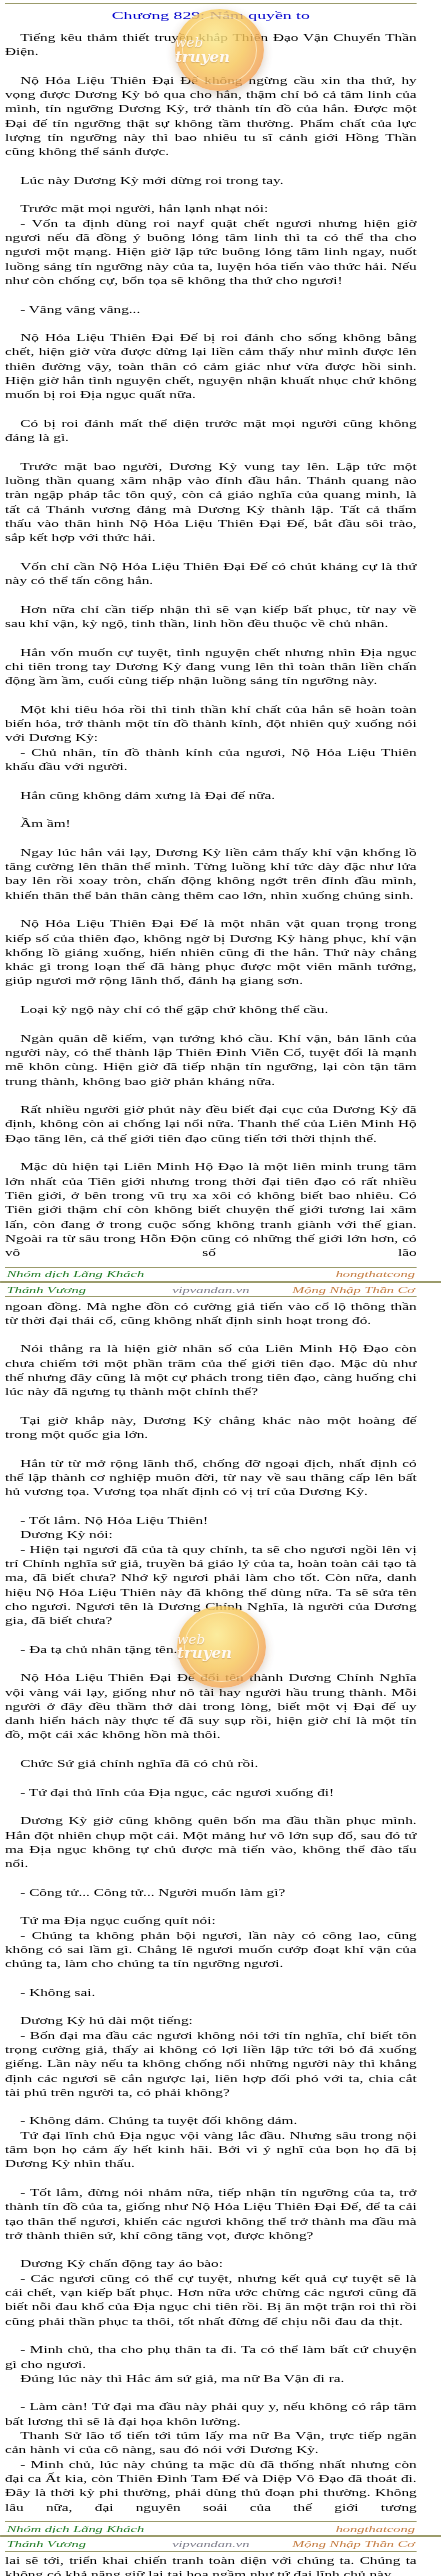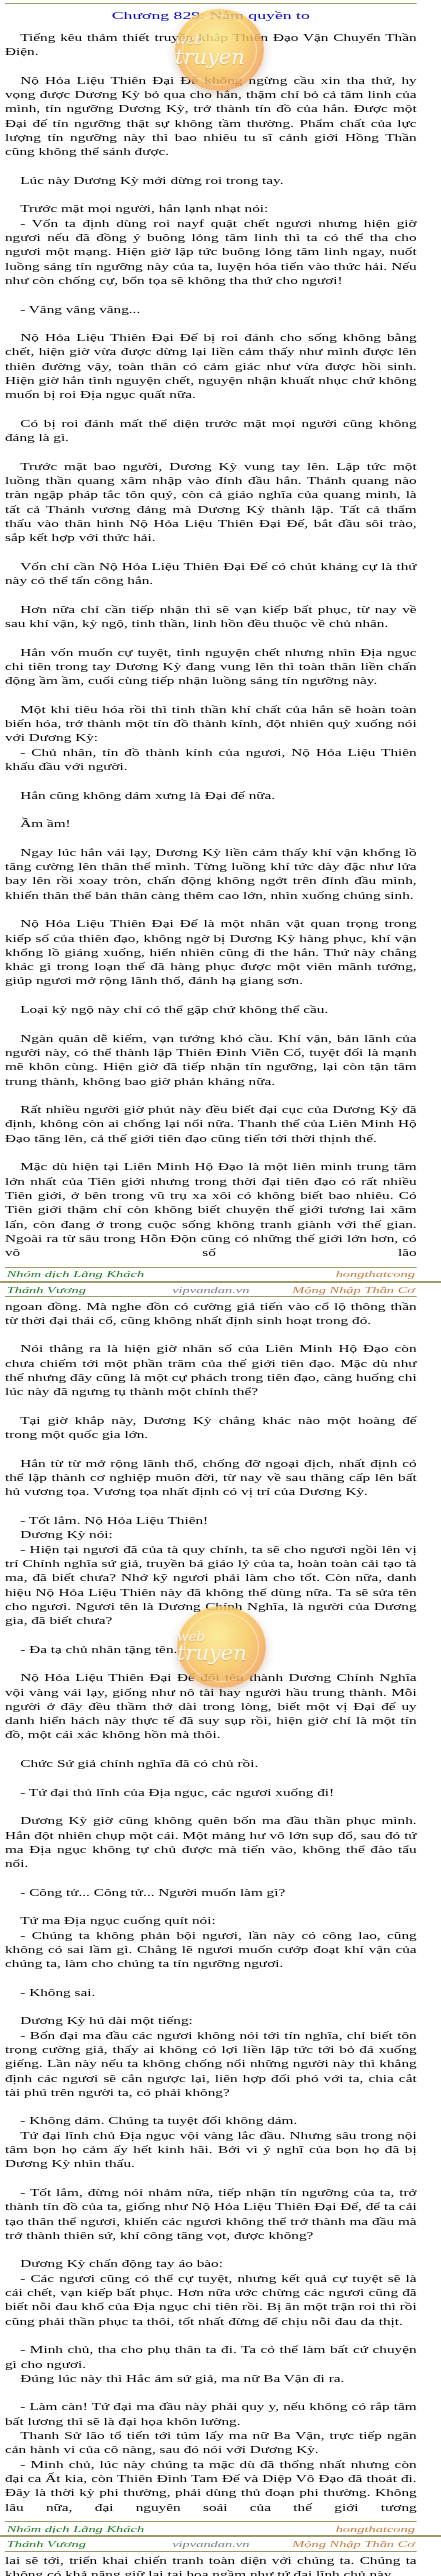--- a/index.html
+++ b/index.html
@@ -48,21 +48,21 @@
   }
   .watermark::before {
     content: ""; position: absolute; inset: 6.2px 7.2px; border-radius: 50%;
     border: 1px solid rgba(255,240,200,0.7);
   }
   .watermark span {
     font-family: "DejaVu Serif", serif; font-style: italic; color: #fff8ee;
     line-height: 1; text-shadow: 0 0.5px 1px rgba(150,90,40,0.4);
   }
   .watermark .w1 { font-size: 13.4px; }
-  .watermark .w2 { font-size: 21px; font-weight: normal; }
+  .watermark .w2 { font-size: 15px; font-weight: bold; }
 </style>
 </head>
 <body>
 
 <div class="stage">
   <div class="rule-top"></div>
   <div class="title">Chương 829: Nắm quyền to</div>
 
   <p class="p gap">Tiếng kêu thảm thiết truyền khắp Thiên Đạo Vận Chuyển Thần Điện.</p>
   <p class="p gap">Nộ Hỏa Liệu Thiên Đại Đế không ngừng cầu xin tha thứ, hy vọng được Dương Kỳ bỏ qua cho hắn, thậm chí bỏ cả tâm linh của mình, tín ngưỡng Dương Kỳ, trở thành tín đồ của hắn. Được một Đại đế tín ngưỡng thật sự không tầm thường. Phẩm chất của lực lượng tín ngưỡng này thì bao nhiêu tu sĩ cảnh giới Hồng Thần cũng không thể sánh được.</p>

